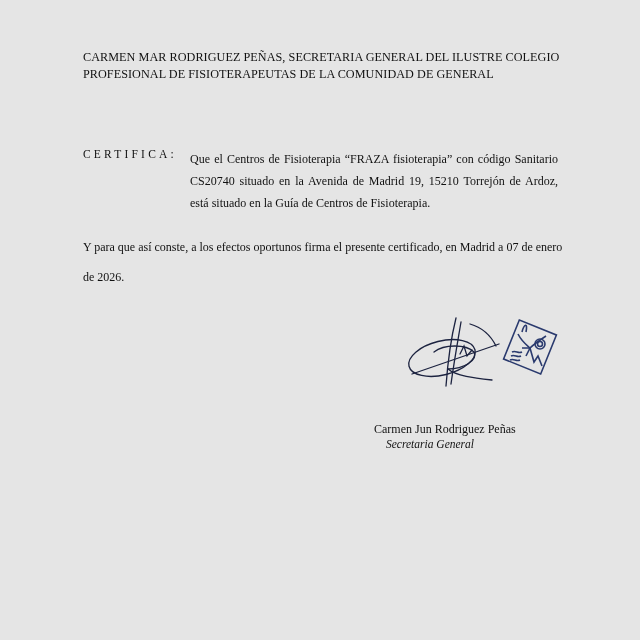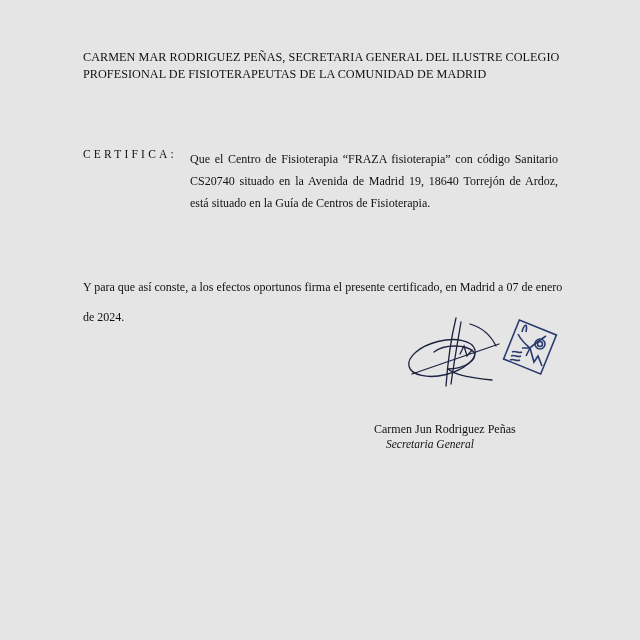--- a/index.html
+++ b/index.html
@@ -18,51 +18,51 @@
     font-size: 11.5px; letter-spacing: 3.2px; white-space: nowrap;
   }
   .cert-body {
     position: absolute; left: 190px; top: 148px; width: 368px;
     font-size: 12px; line-height: 22px;
   }
   .cert-body div { white-space: nowrap; }
   .cert-body .just { text-align: justify; text-align-last: justify; white-space: normal; }
   .closing {
     position: absolute; left: 83px; top: 232px; width: 476px;
-    font-size: 12px; line-height: 30px; margin-top: 40px;
+    font-size: 12px; line-height: 30px;
   }
   .closing .just { text-align: justify; text-align-last: justify; white-space: nowrap; }
   .signature { position: absolute; left: 404px; top: 314px; width: 100px; height: 76px; }
   .logo { position: absolute; left: 500px; top: 318px; width: 58px; height: 60px; }
   .signer {
     position: absolute; left: 374px; top: 422px; font-size: 12px; line-height: 15px;
   }
   .signer .role { font-style: italic; margin-left: 12px; font-size: 11.5px; }
 </style>
 </head>
 <body>
 
 <div class="page">
 
   <div class="header">
     <div>CARMEN MAR RODRIGUEZ PEÑAS, SECRETARIA GENERAL DEL ILUSTRE COLEGIO</div>
-    <div>PROFESIONAL DE FISIOTERAPEUTAS DE LA COMUNIDAD DE MADRID</div>
+    <div>PROFESIONAL DE FISIOTERAPEUTAS DE LA COMUNIDAD DE GENERAL</div>
   </div>
 
   <div class="cert-label">CERTIFICA:</div>
 
   <div class="cert-body">
-    <div class="just">Que el Centro de Fisioterapia “FRAZA fisioterapia” con código Sanitario</div>
-    <div class="just">CS20740 situado en la  Avenida de Madrid 19, 18640 Torrejón de Ardoz,</div>
+    <div class="just">Que el Centros de Fisioterapia “FRAZA fisioterapia” con código Sanitario</div>
+    <div class="just">CS20740 situado en la  Avenida de Madrid 19, 15210 Torrejón de Ardoz,</div>
     <div>está situado en la Guía de Centros de Fisioterapia.</div>
   </div>
 
   <div class="closing">
     <div class="just">Y para que así conste, a los efectos oportunos firma el presente certificado, en Madrid a 07 de enero</div>
-    <div>de 2024.</div>
+    <div>de 2026.</div>
   </div>
 
   <svg class="signature" viewBox="0 0 100 76">
     <g fill="none" stroke="#1c2340" stroke-width="1.3" stroke-linecap="round">
       <ellipse cx="38" cy="44" rx="34" ry="17" transform="rotate(-14 38 44)"></ellipse>
       <path d="M52 4 C48 20, 44 45, 42 72"></path>
       <path d="M57 8 C54 26, 50 48, 47 70"></path>
       <path d="M8 60 L95 30"></path>
       <path d="M30 38 C40 30, 62 30, 70 38 C74 46, 60 55, 44 55"></path>
       <path d="M56 40 L60 32 L63 42 L68 36"></path>

